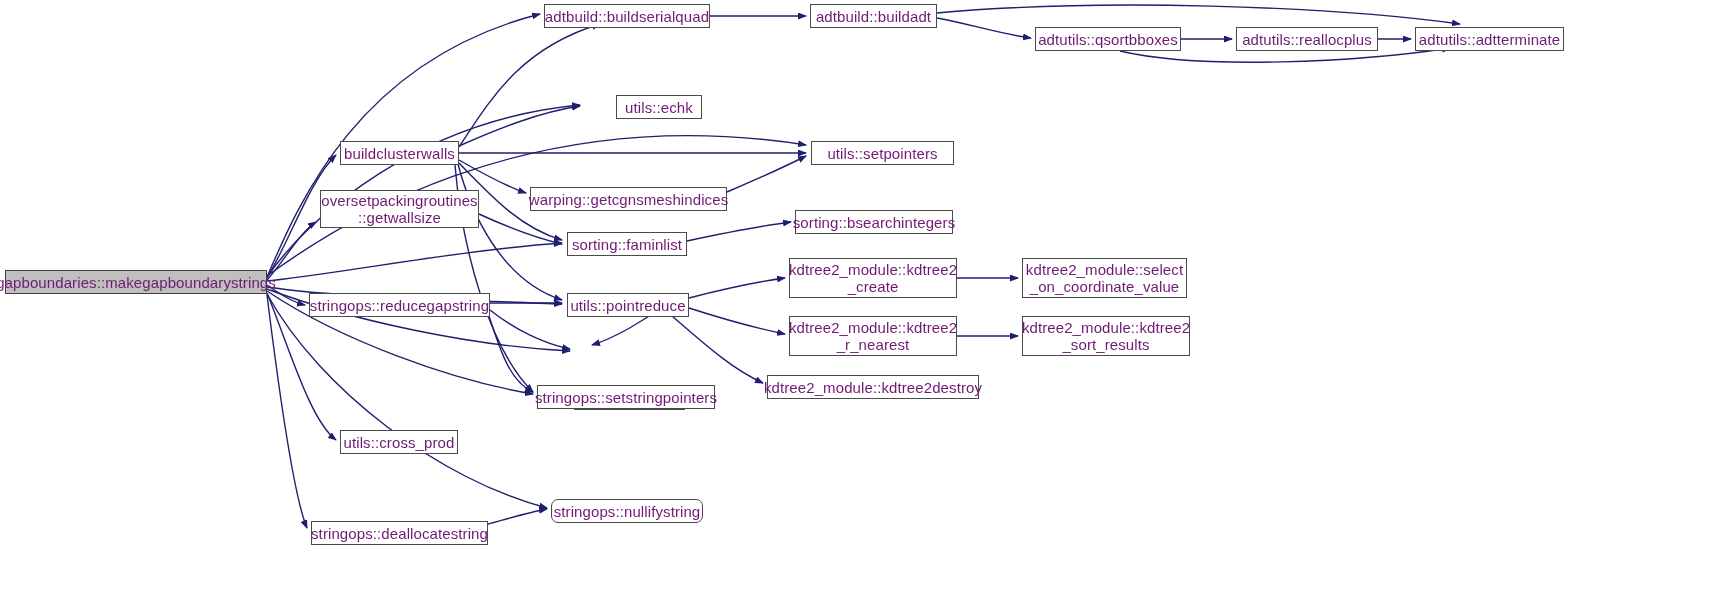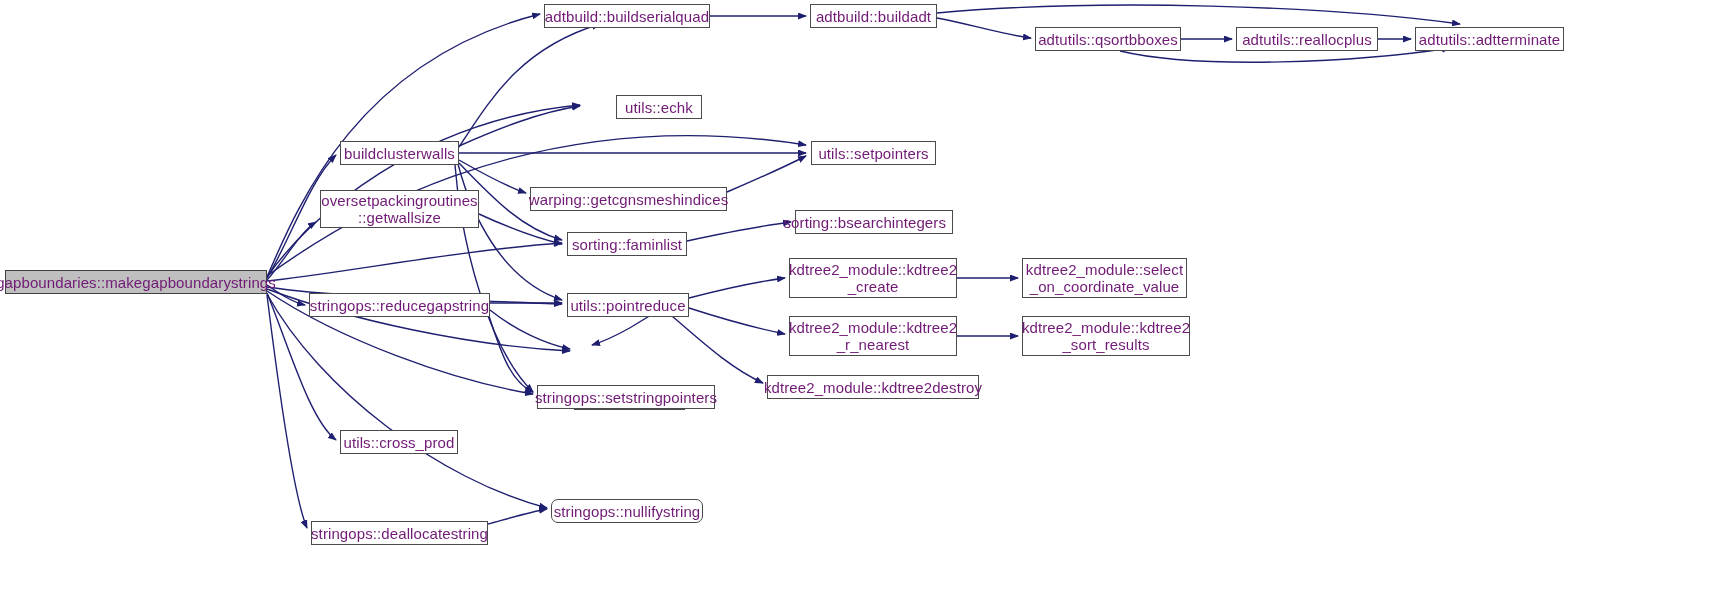--- a/index.html
+++ b/index.html
@@ -104,25 +104,25 @@
 
   <div id="node-group">
       <div class="node root" style="left: 5px; top: 270px; width: 262px; height: 24px;"><span class="lbl">gapboundaries::makegapboundarystrings</span></div>
       <div class="node" style="left: 544px; top: 4px; width: 166px; height: 24px;"><span class="lbl">adtbuild::buildserialquad</span></div>
       <div class="node" style="left: 810px; top: 4px; width: 127px; height: 24px;"><span class="lbl">adtbuild::buildadt</span></div>
       <div class="node" style="left: 1035px; top: 27px; width: 146px; height: 24px; justify-content: center;"><span class="lbl">adtutils::qsortbboxes</span></div>
       <div class="node" style="left: 1236px; top: 27px; width: 142px; height: 24px;"><span class="lbl">adtutils::reallocplus</span></div>
       <div class="node" style="left: 1415px; top: 27px; width: 149px; height: 24px;"><span class="lbl">adtutils::adtterminate</span></div>
       <div class="node" style="left: 584px; top: 95px; width: 86px; height: 24px; margin-left: 32px;"><span class="lbl">utils::echk</span></div>
       <div class="node" style="left: 340px; top: 141px; width: 119px; height: 24px;"><span class="lbl">buildclusterwalls</span></div>
-      <div class="node" style="left: 811px; top: 141px; width: 125px; height: 24px;"><span class="lbl">utils::setpointers</span></div>
+      <div class="node" style="left: 811px; top: 141px; width: 143px; height: 24px;"><span class="lbl">utils::setpointers</span></div>
       <div class="node" style="left: 530px; top: 187px; width: 197px; height: 24px;"><span class="lbl">warping::getcgnsmeshindices</span></div>
       <div class="node" style="left: 320px; top: 190px; width: 159px; height: 38px;"><span class="lbl">oversetpackingroutines
 ::getwallsize</span></div>
-      <div class="node" style="left: 795px; top: 210px; width: 158px; height: 24px; justify-content: flex-end;"><span class="lbl">sorting::bsearchintegers</span></div>
+      <div class="node" style="left: 795px; top: 210px; width: 158px; height: 24px;"><span class="lbl">sorting::bsearchintegers</span></div>
       <div class="node" style="left: 567px; top: 232px; width: 120px; height: 24px;"><span class="lbl">sorting::faminlist</span></div>
       <div class="node" style="left: 789px; top: 258px; width: 168px; height: 40px;"><span class="lbl">kdtree2_module::kdtree2
 _create</span></div>
       <div class="node" style="left: 1022px; top: 258px; width: 165px; height: 40px;"><span class="lbl">kdtree2_module::select
 _on_coordinate_value</span></div>
       <div class="node" style="left: 309px; top: 293px; width: 181px; height: 24px;"><span class="lbl">stringops::reducegapstring</span></div>
       <div class="node" style="left: 567px; top: 293px; width: 122px; height: 24px;"><span class="lbl">utils::pointreduce</span></div>
       <div class="node" style="left: 789px; top: 316px; width: 168px; height: 40px;"><span class="lbl">kdtree2_module::kdtree2
 _r_nearest</span></div>
       <div class="node" style="left: 1022px; top: 316px; width: 168px; height: 40px;"><span class="lbl">kdtree2_module::kdtree2

